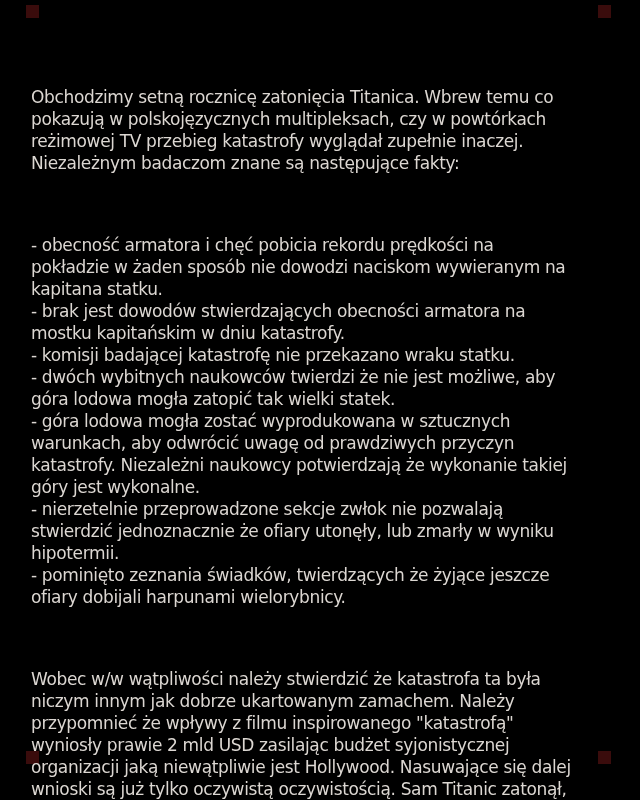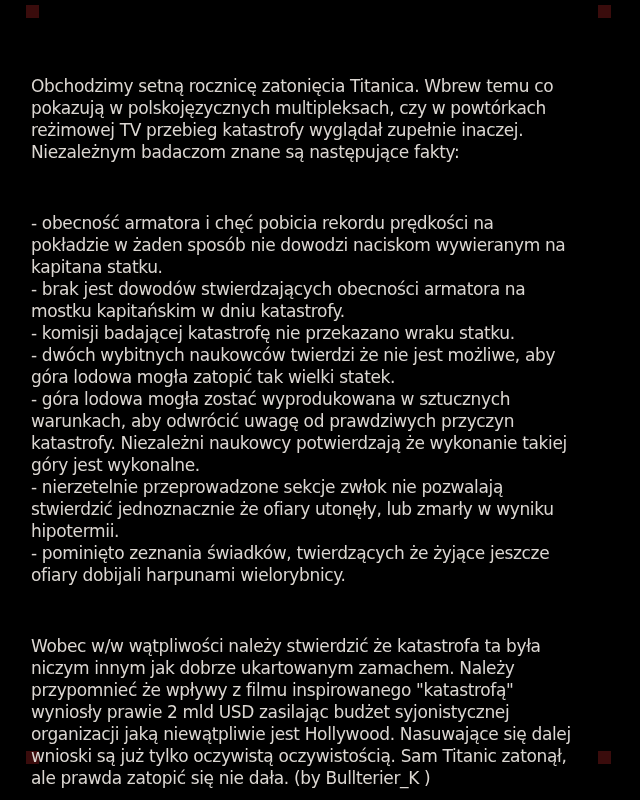--- a/index.html
+++ b/index.html
@@ -29,21 +29,21 @@
     top: 48px;
     left: 31px;
     right: 8px;
     color: var(--fg);
     font-size: 17px;
     line-height: 22px;
     letter-spacing: -0.35px;
     white-space: pre-line;
   }
   .text-block p {
-    margin: 5px 0 22px 0;
+    margin: 16px 0 22px 0;
     padding: 0;
   }
   .text-block p:last-child {
     margin-bottom: 0;
   }
   .corner-mark {
     position: absolute;
     width: 13px;
     height: 13px;
     background: var(--mark);

